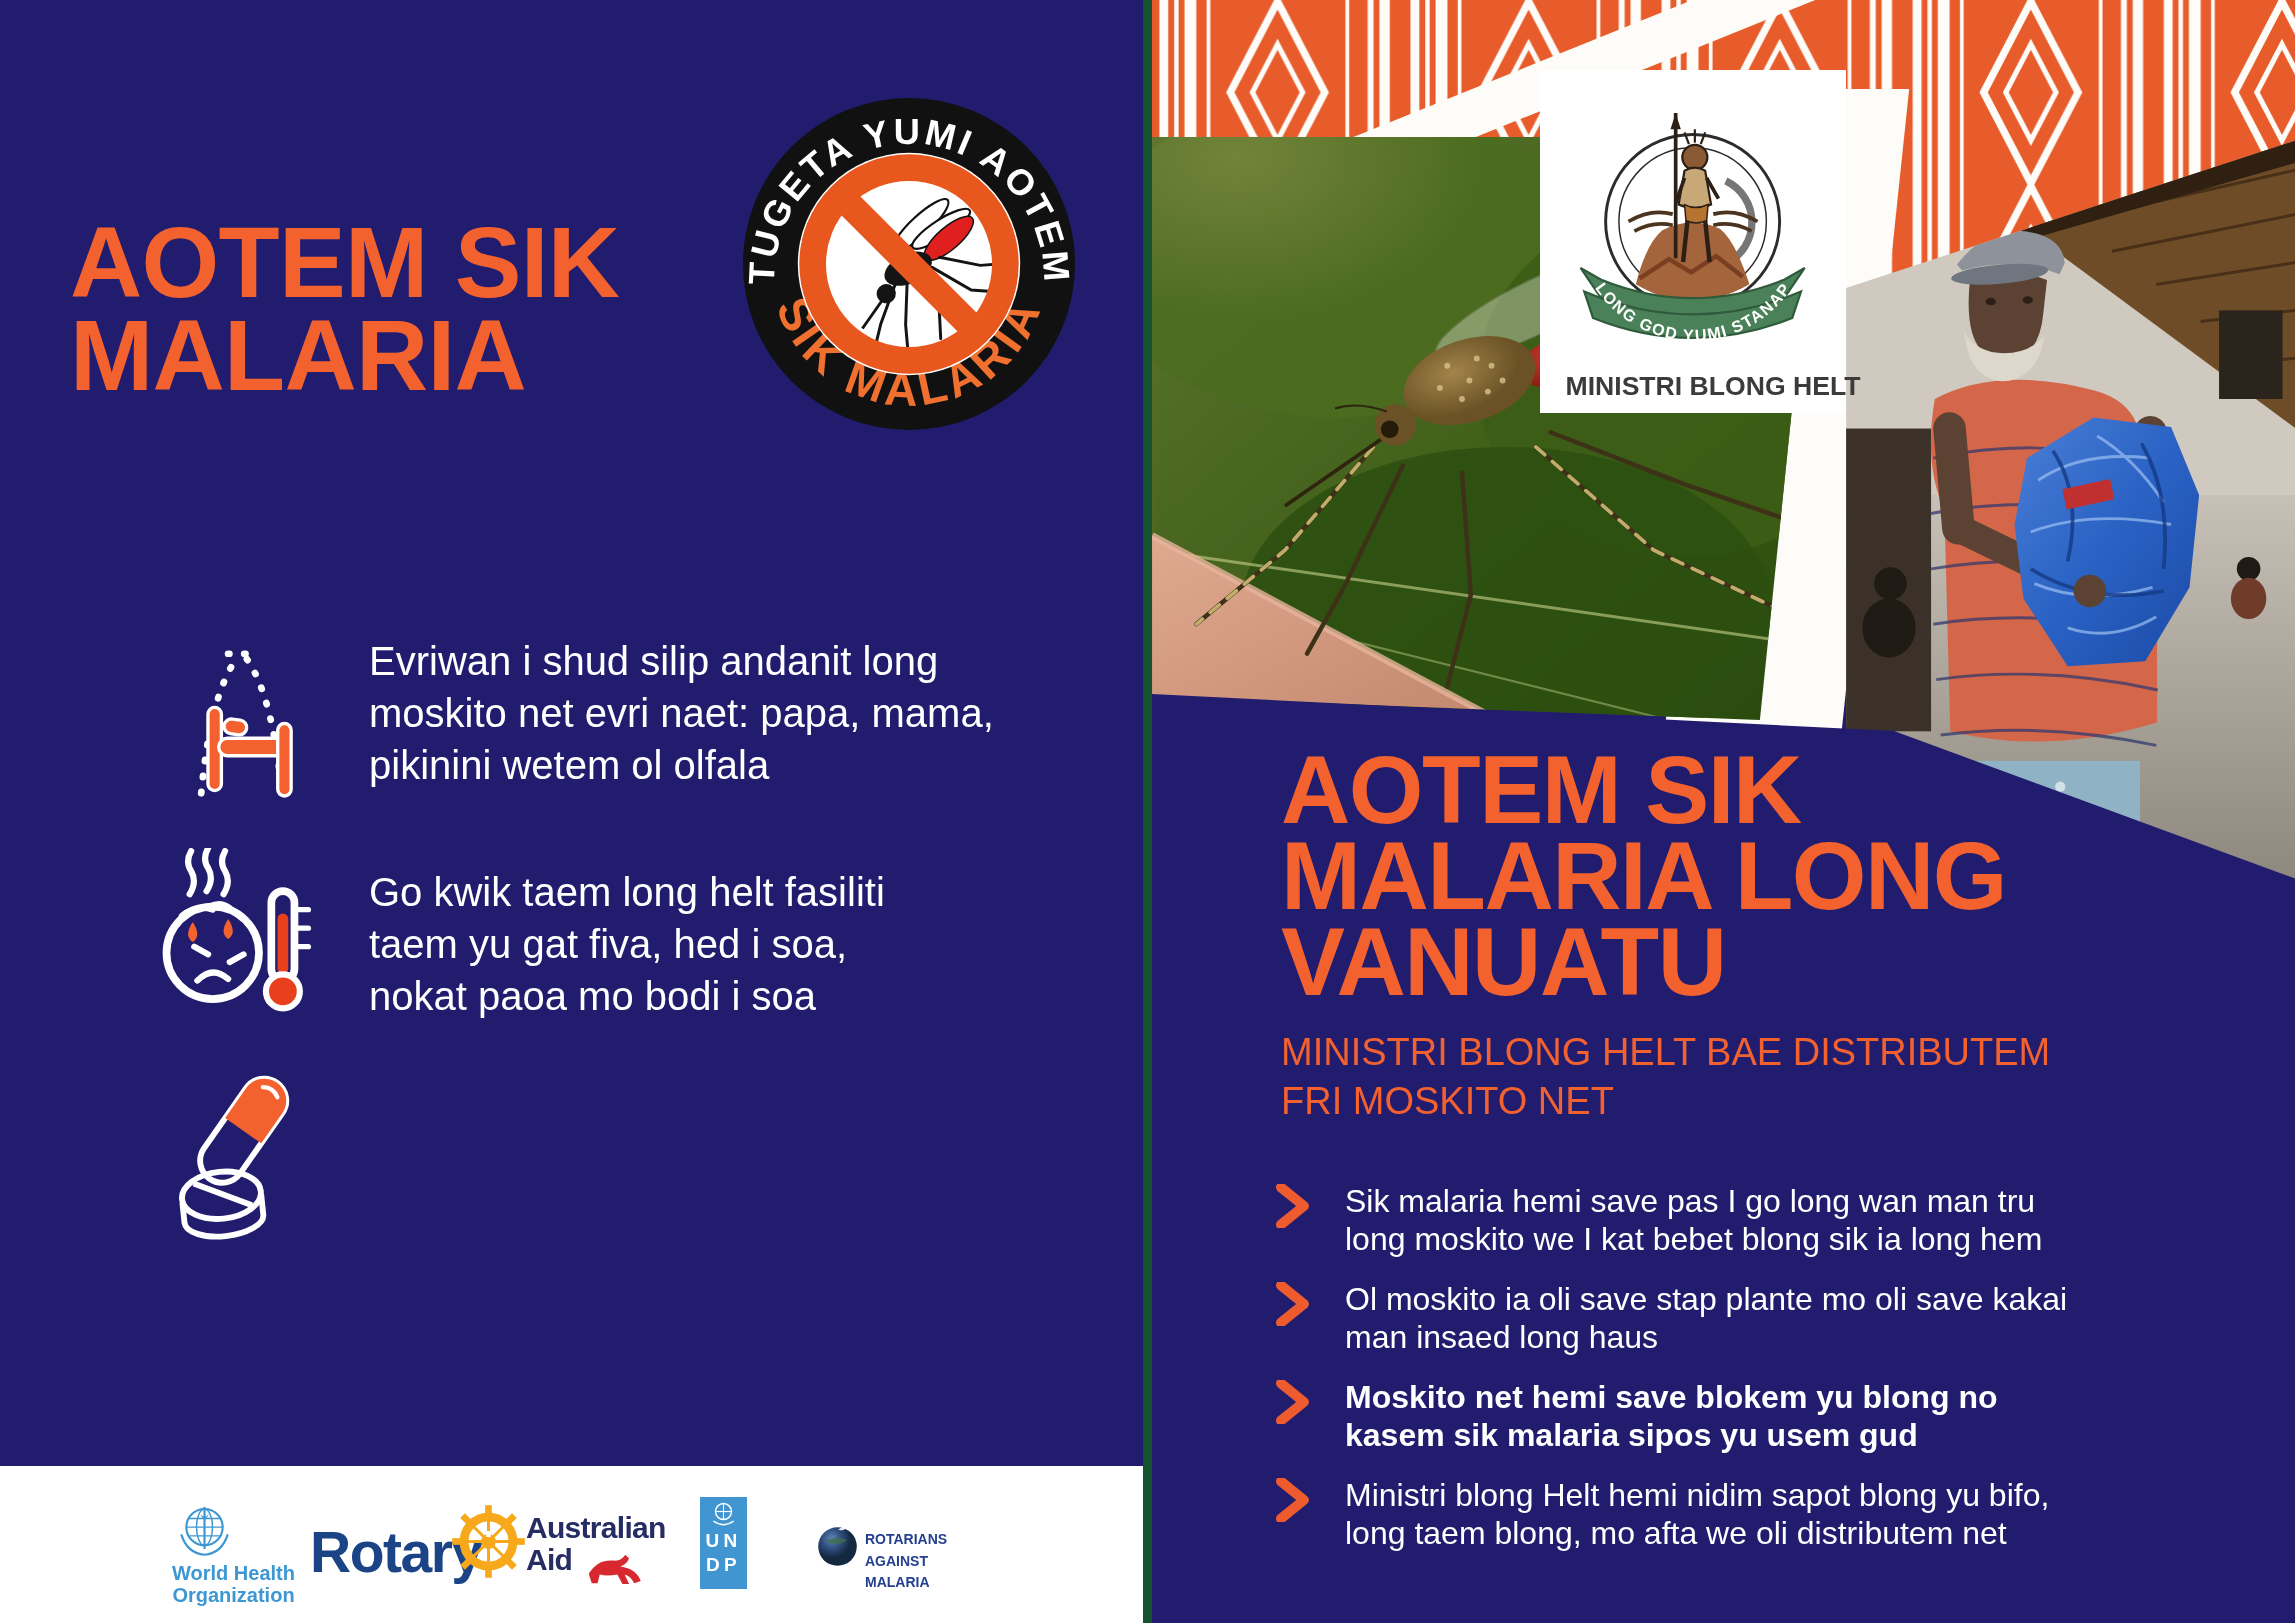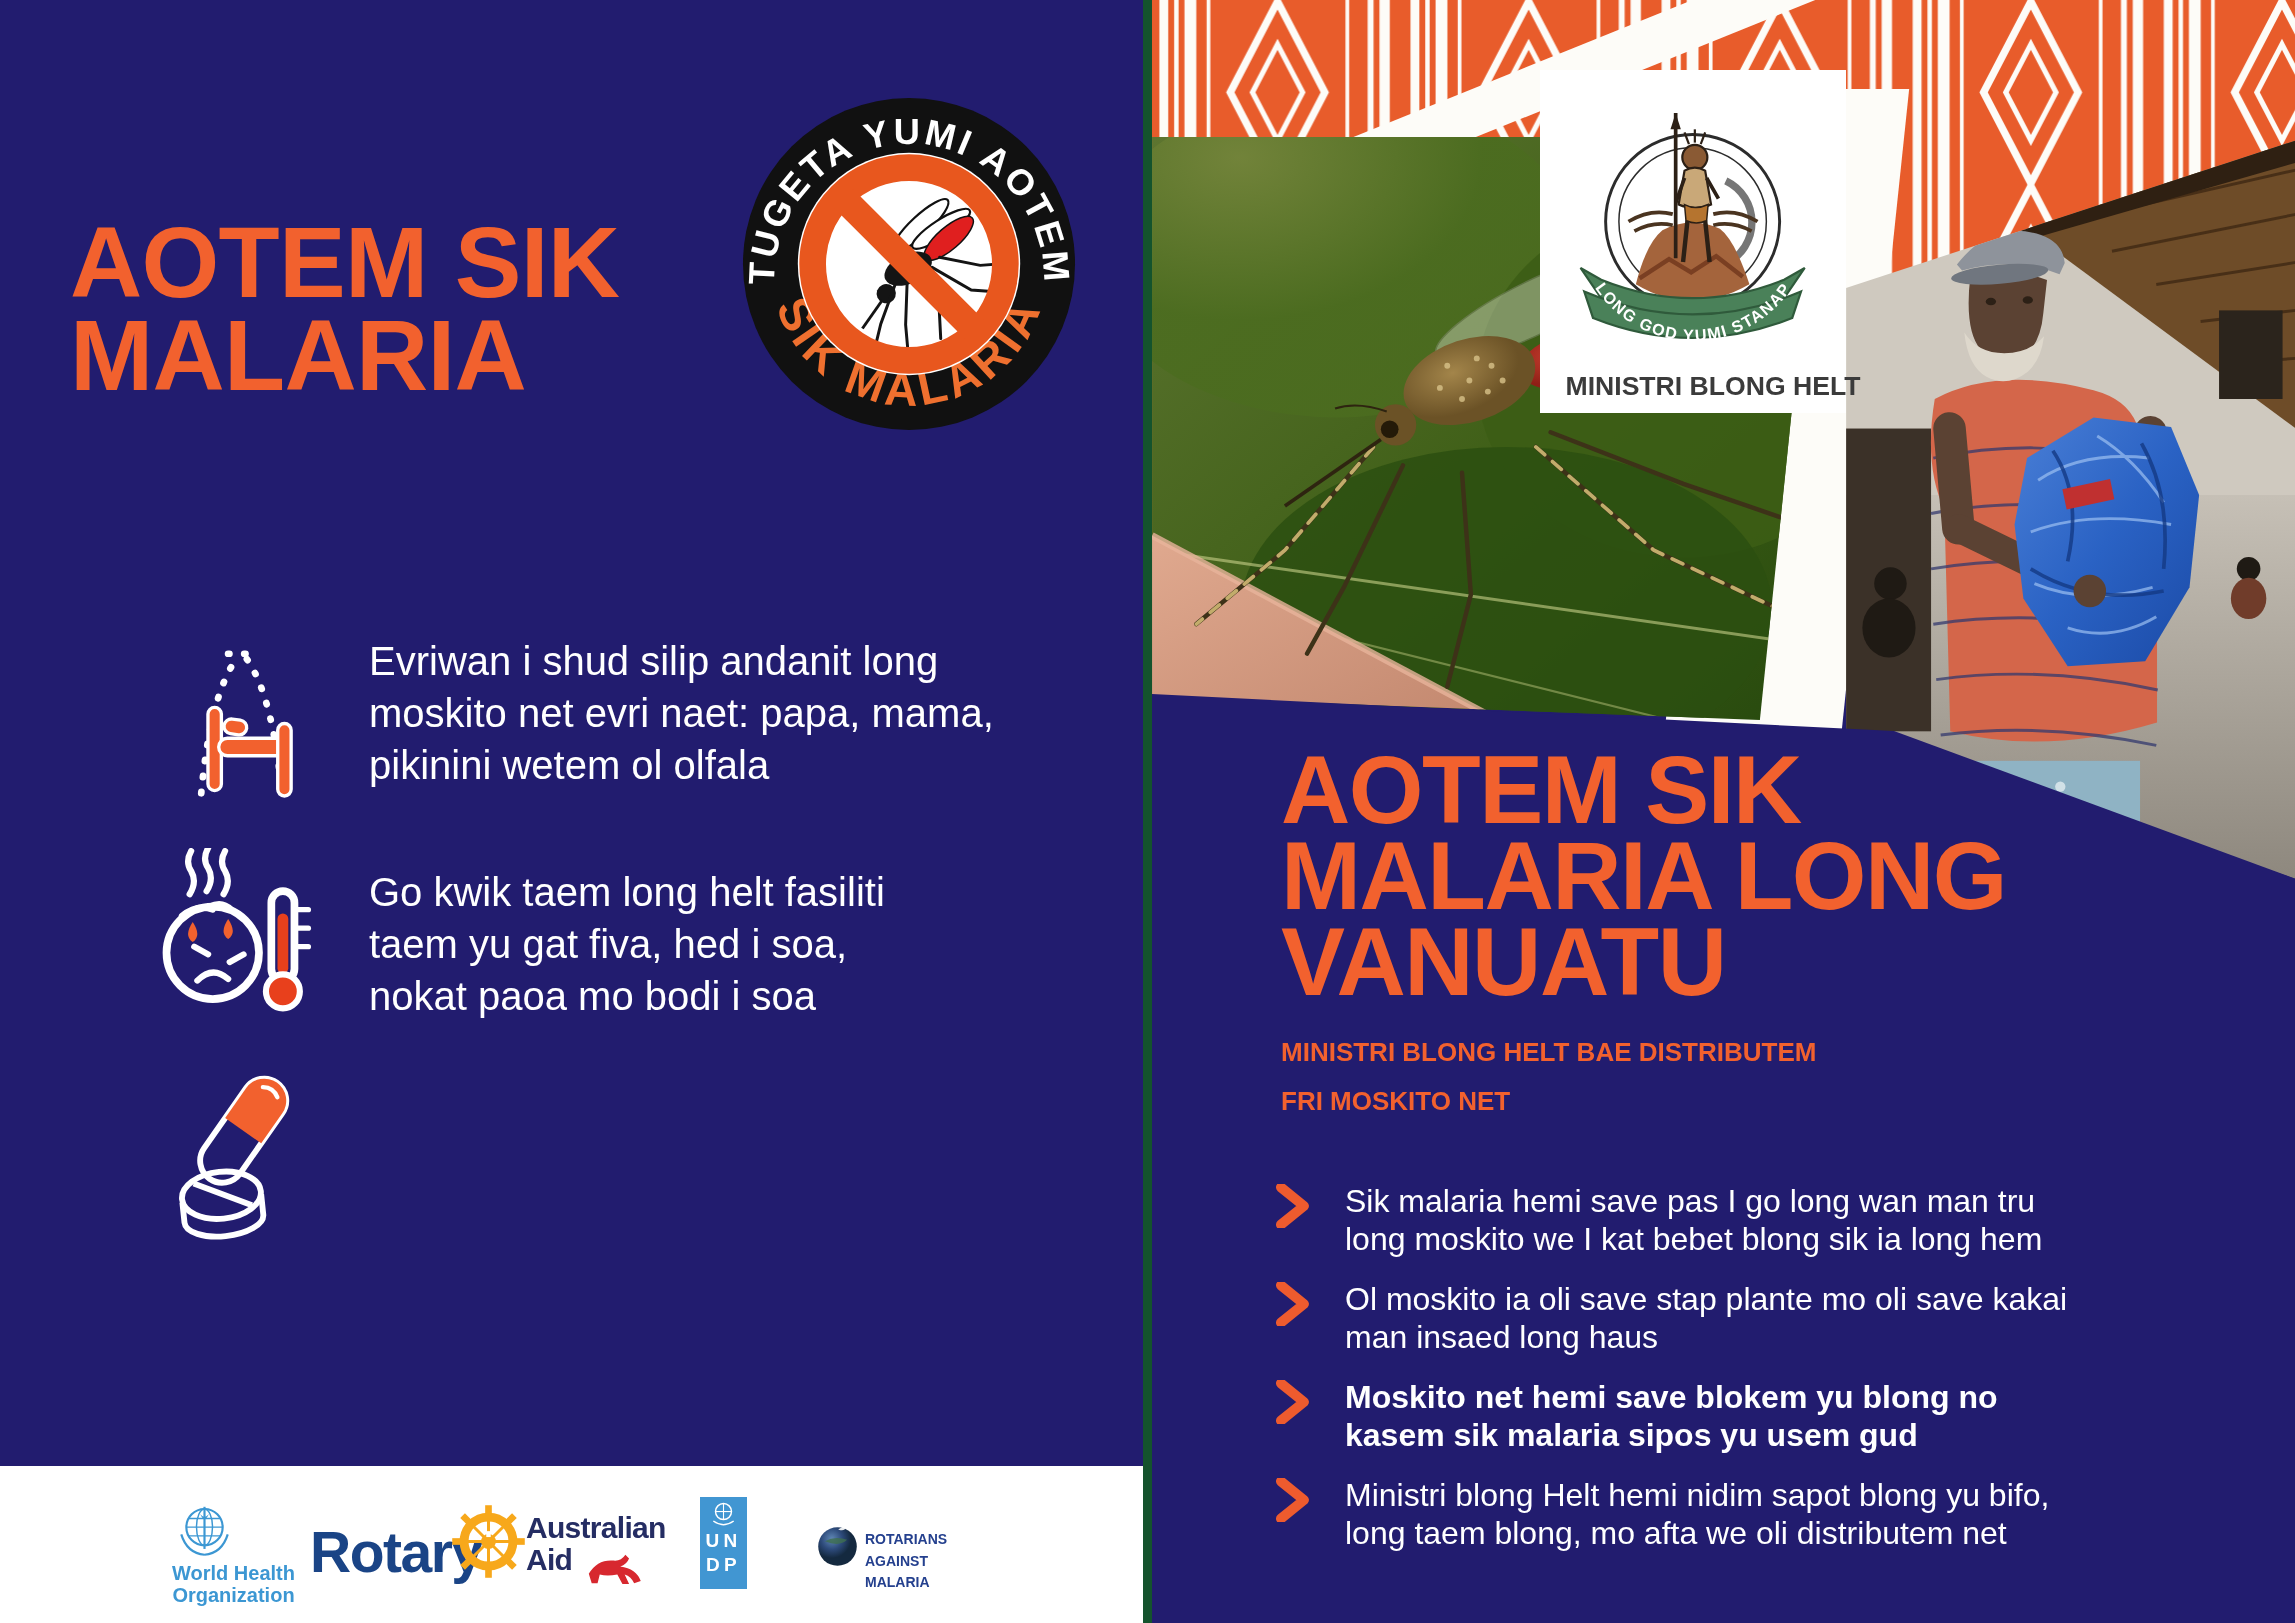--- a/index.html
+++ b/index.html
@@ -40,22 +40,22 @@
     clip-path:polygon(0 0,100% 0,91% 100%,0 96%);}
   .photo-man{position:absolute;left:694px;top:111px;width:450px;height:768px;
     clip-path:polygon(0 177px,100% 29.5px,100% 768px,0 620px);}
   .ministry-box{position:absolute;left:388px;top:70px;width:306px;height:343px;background:#FFFFFF;}
   .ministry-name{position:absolute;left:0;top:301px;width:306px;text-align:center;color:#3B3B3B;
     font-size:26.6px;font-weight:bold;letter-spacing:0px;padding-left:20px;}
   .navy-overlay{position:absolute;left:0;top:0;width:1144px;height:1624px;background:#221C6F;
     clip-path:polygon(0 694px,742px 731px,1144px 879px,1144px 1624px,0 1624px);}
   .right-title{position:absolute;left:129px;top:747px;margin:0;font-size:96px;line-height:86px;
     font-weight:bold;color:#F2612E;letter-spacing:-1.5px;}
-  .right-subtitle{position:absolute;left:129px;top:1028px;margin:0;font-size:26px;line-height:49px;
-    font-weight:bold;color:#F2612E;}
+  .right-subtitle{position:absolute;left:129px;top:1028px;margin:0;font-size:38px;line-height:49px;
+    font-weight:normal;color:#F2612E;}
   .bullets{position:absolute;left:112px;top:1172px;margin:10px;padding:0;list-style:none;width:989px;}
   .bullets li{position:relative;margin:0 0 22px 0;padding-left:71px;color:#FFFFFF;
     font-size:32px;line-height:38px;min-height:75px;}
   .bullets li.bold{font-weight:bold;}
   .chev{position:absolute;left:0;top:1.5px;}
 </style>
 </head>
 <body>
 
 <div class="stage">

